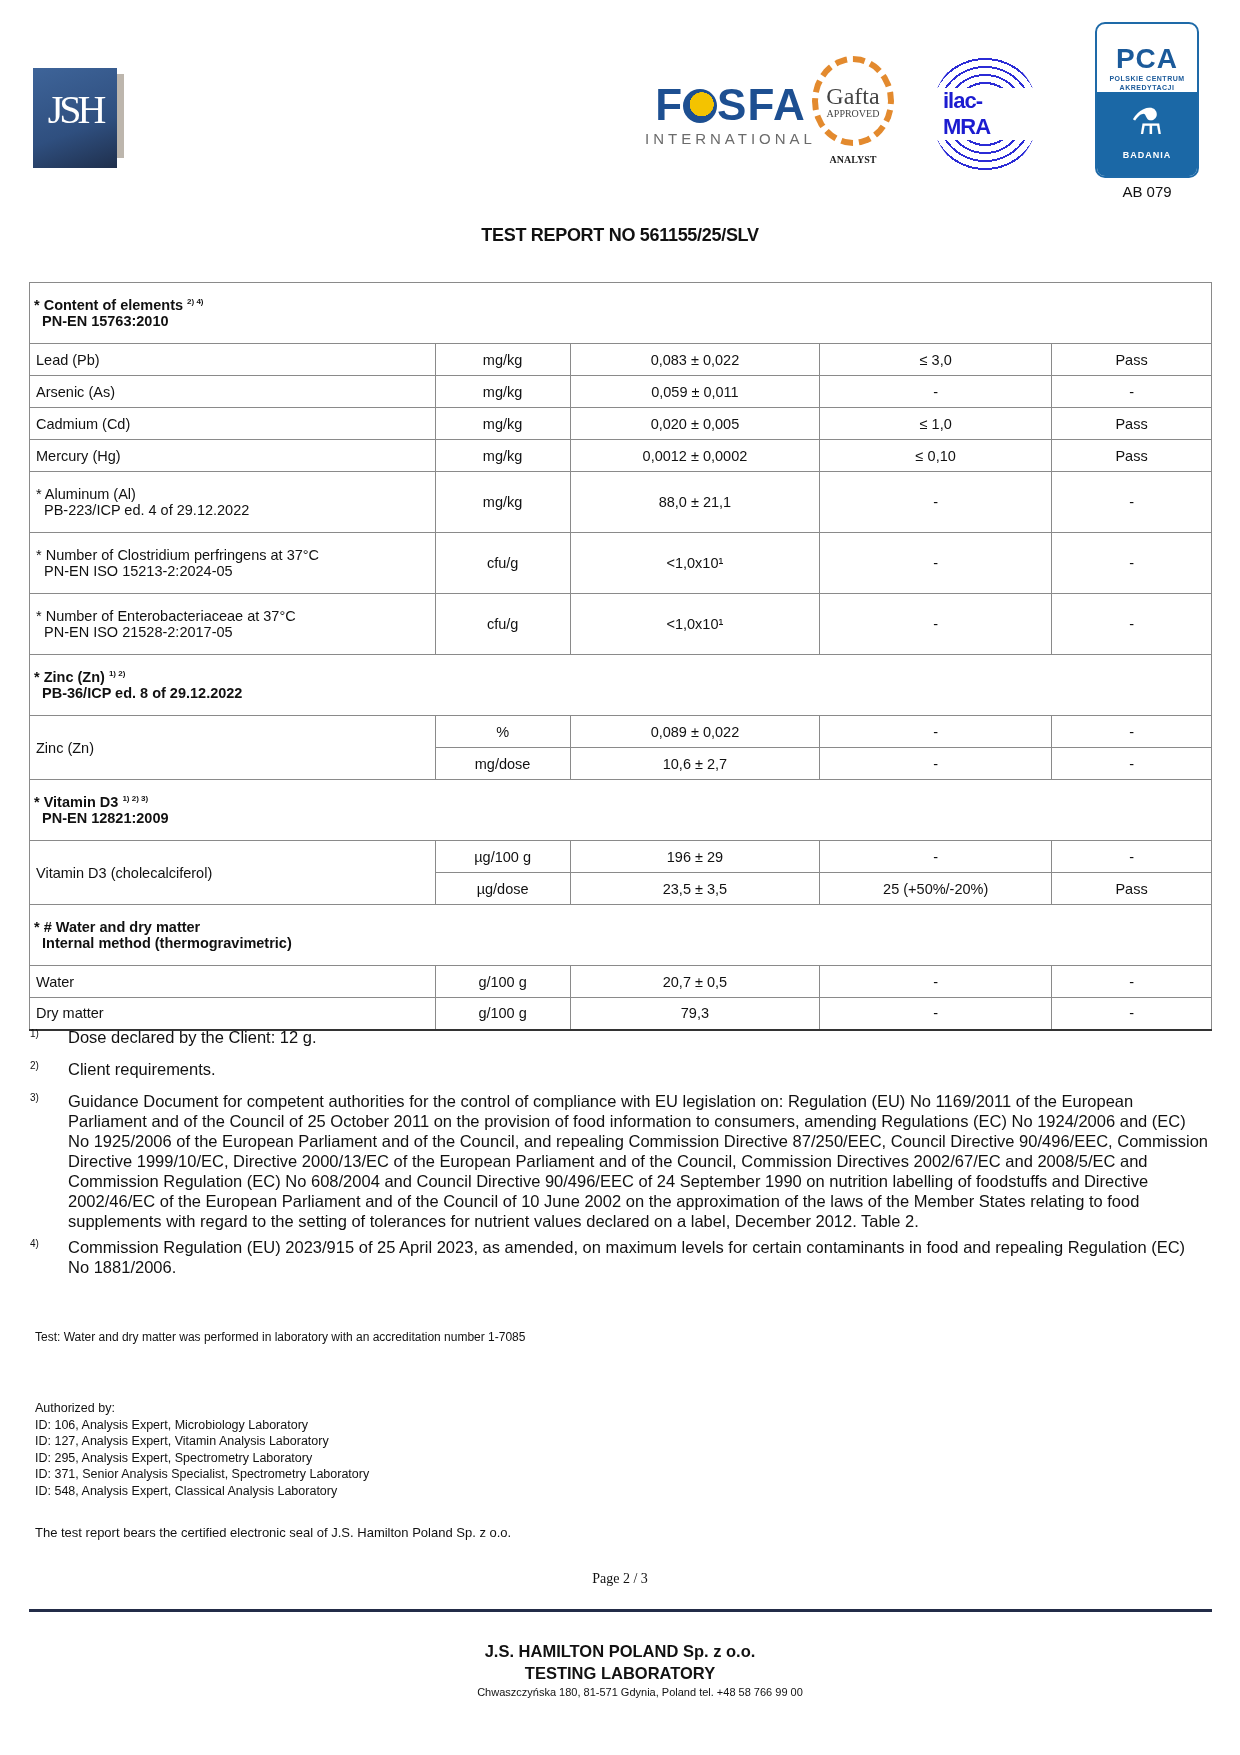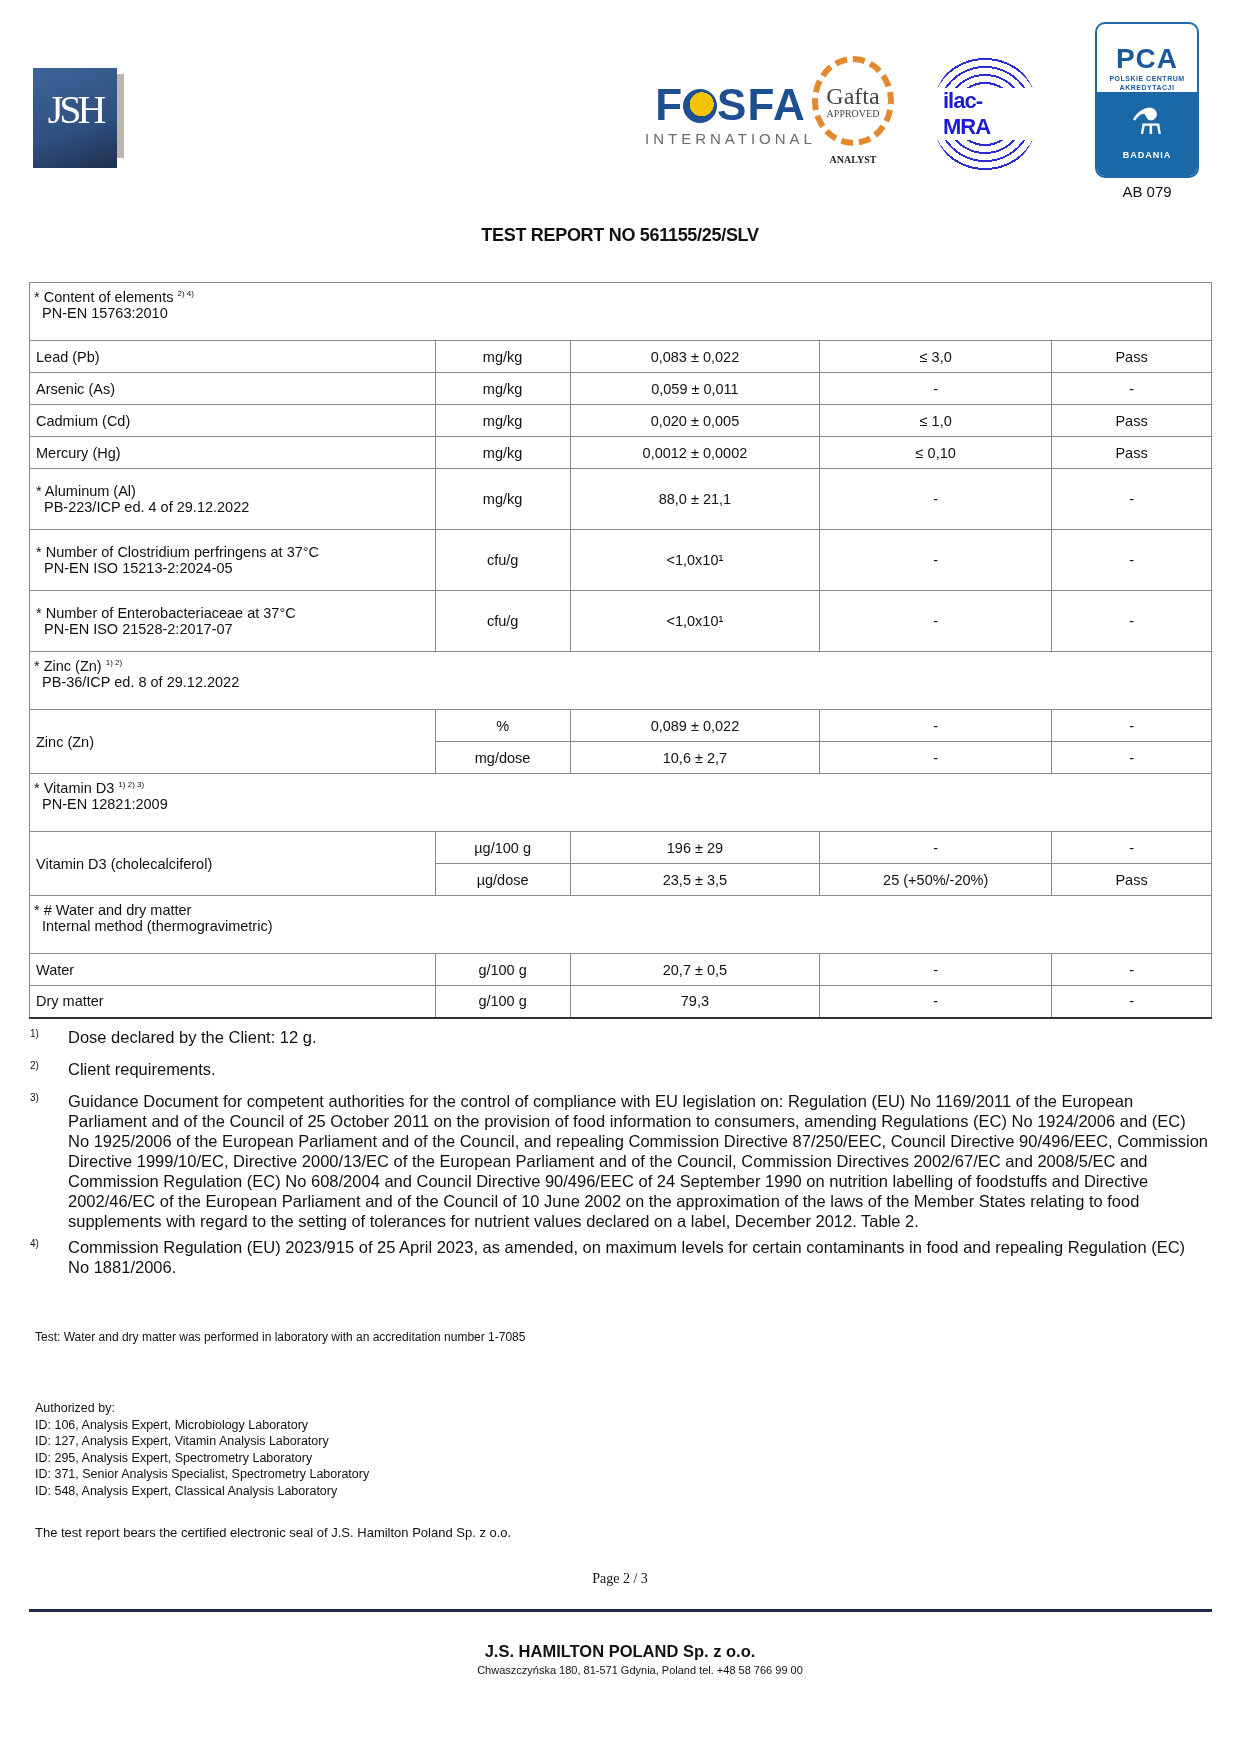--- a/index.html
+++ b/index.html
@@ -39,21 +39,21 @@
   .pca-flask { font-size: 36px; line-height: 44px; }
   .pca-badania { font-size: 9px; font-weight: bold; letter-spacing: 1px; margin-top: 6px; }
   .pca-num { position: absolute; left: 1095px; top: 183px; width: 104px; text-align: center; font-size: 15px; }
 
   .report-title { position: absolute; left: 0; top: 225px; width: 1240px; text-align: center; font-weight: bold; font-size: 18px; letter-spacing: -0.3px; }
 
   
   table.results { position: absolute; left: 29px; top: 282px; width: 1183px; border-collapse: collapse; font-size: 14.5px; }
   table.results td { border: 1px solid #8a8a8a; height: 32px; padding: 0 6px; vertical-align: middle; }
   table.results td.c { text-align: center; }
-  table.results tr.group td { height: 58px; padding: 6px 4px; vertical-align: top; }
+  table.results tr.group td { height: 58px; padding: 14px 4px; vertical-align: top; font-weight: bold; }
   table.results tr.tall td { height: 61px; }
   table.results tr.last td { border-bottom: 2px solid #333; }
   .sub { font-size: 8px; vertical-align: 6px; }
   .method { display: block; padding-left: 8px; }
   col.c1 { width: 406px; } col.c2 { width: 135px; } col.c3 { width: 250px; } col.c4 { width: 232px; } col.c5 { width: 160px; }
 
   
   .footnotes { position: absolute; left: 30px; top: 1027px; width: 1180px; font-size: 16.5px; line-height: 20px; }
   .fn { display: flex; margin-bottom: 12px; }
   .fn.tight { margin-bottom: 6px; }
@@ -160,21 +160,21 @@
         <td class="c">-</td>
     </tr>
     <tr class="tall">
       <td><span>* Number of Clostridium perfringens at 37°C</span><span class="method">PN-EN ISO 15213-2:2024-05</span></td>
         <td class="c">cfu/g</td>
         <td class="c">&lt;1,0x10¹</td>
         <td class="c">-</td>
         <td class="c">-</td>
     </tr>
     <tr class="tall">
-      <td><span>* Number of Enterobacteriaceae at 37°C</span><span class="method">PN-EN ISO 21528-2:2017-07</span></td>
+      <td><span>* Number of Enterobacteriaceae at 37°C</span><span class="method">PN-EN ISO 21528-2:2017-05</span></td>
         <td class="c">cfu/g</td>
         <td class="c">&lt;1,0x10¹</td>
         <td class="c">-</td>
         <td class="c">-</td>
     </tr>
     <tr class="group">
       <td colspan="5"><span>* Zinc (Zn)</span> <span class="sub">1) 2)</span><span class="method">PB-36/ICP ed. 8 of 29.12.2022</span></td>
     </tr>
     <tr>
       <td rowspan="2">Zinc (Zn)</td>
@@ -255,14 +255,15 @@
   <div>ID: 548, Analysis Expert, Classical Analysis Laboratory</div>
 </div>
 
 <div class="seal-note">The test report bears the certified electronic seal of J.S. Hamilton Poland Sp. z o.o.</div>
 
 <div class="page-num">Page  2 / 3</div>
 <div class="footer-rule"></div>
 
 <div class="footer">
   <div class="footer-company">J.S. HAMILTON POLAND Sp. z o.o.</div>
+  <div class="footer-lab">TESTING LABORATORY</div>
   <div class="footer-addr">Chwaszczyńska 180, 81-571 Gdynia, Poland tel. +48 58 766 99 00</div>
 </div>
 
 </body></html>

